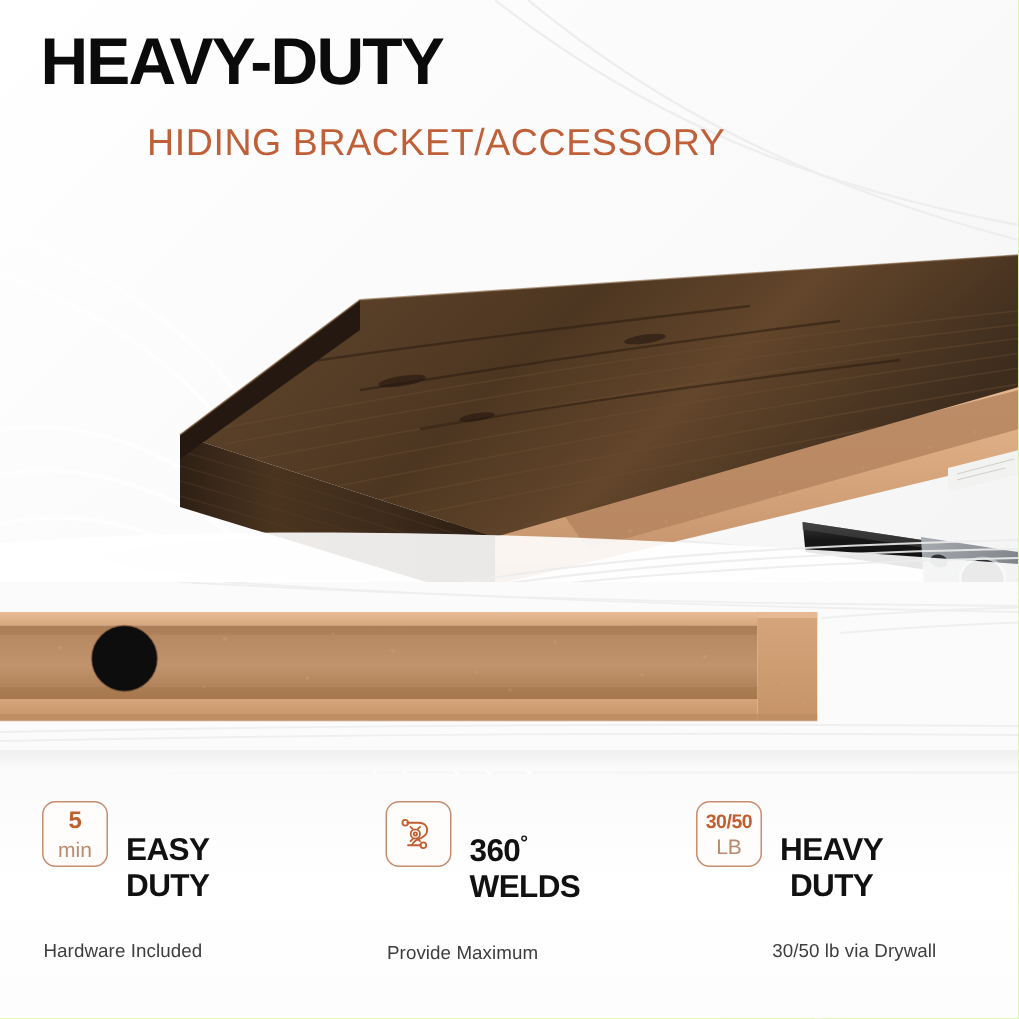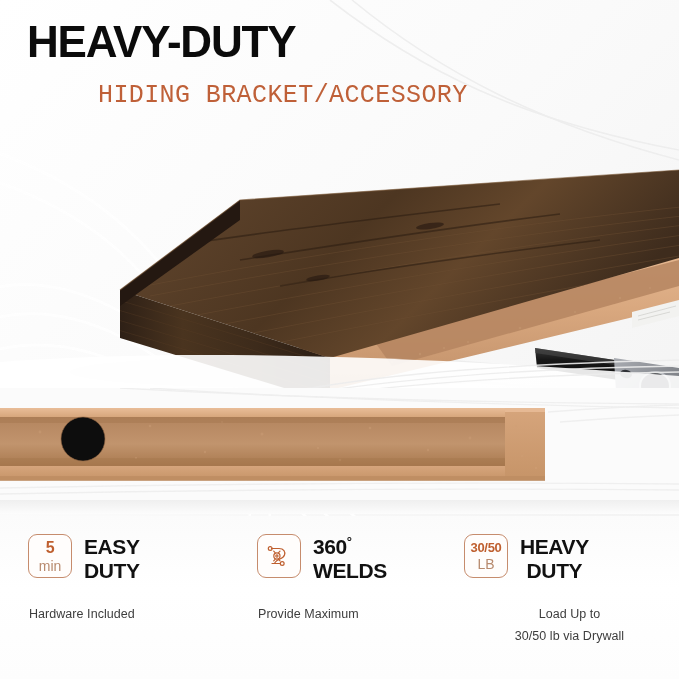--- a/index.html
+++ b/index.html
@@ -18,21 +18,21 @@
   
   .header{ position:absolute; left:0; top:0; width:679px; height:120px; z-index:6; }
   .headline{
     position:absolute; left:27px; top:20px;
     font-size:44px; font-weight:700; letter-spacing:-1.2px;
     color:#0b0b0b; line-height:1; white-space:nowrap;
   }
   .subhead{
     position:absolute; left:98px; top:83px;
     font-size:25px; font-weight:400; letter-spacing:0.4px;
-    color:#bf6038; line-height:1; white-space:nowrap;font-family:Liberation Mono, monospace;
+    color:#bf6038; line-height:1; white-space:nowrap;
   }
 
   
   .hero{ position:absolute; left:0; top:110px; width:679px; height:280px; z-index:3; overflow:hidden; }
 
   
   .midband{ position:absolute; left:0; top:388px; width:679px; height:112px; z-index:3; overflow:hidden; }
 
   
   .divider{
@@ -70,21 +70,21 @@
     flex:0 0 auto;
     width:44px; height:44px;
     border:1px solid #c68c6d;
     border-radius:9px;
     background:#fffdfc;
     display:flex; align-items:center; justify-content:center;
   }
 
   .feat-title{
     font-size:21px; font-weight:700; color:#111111;
-    line-height:1.12; letter-spacing:-0.4px; padding-top:1px;
+    line-height:1.12; letter-spacing:-0.4px; padding-top:1px;margin-top:20px;
   }
   .deg{ font-size:13px; vertical-align:super; font-weight:700; }
 
   .feat-desc{
     margin-top:22px; margin-left:1px;
     font-size:12.5px; font-weight:400; color:#3d3d3d;
     line-height:1.72; letter-spacing:0.05px;
   }
 </style>
 </head>
@@ -369,19 +369,18 @@
         <div class="badge">
           <span class="badge-main small">30/50</span>
           <span class="badge-sub">LB</span>
         </div>
         <div class="feat-title">
           <div>HEAVY</div>
           <div>DUTY</div>
         </div>
       </div>
       <div class="feat-desc">
-        <div>Load Up to</div>
         <div>30/50 lb via Drywall</div>
       </div>
     </div>
 
   </div>
 </div>
 
 </body></html>

